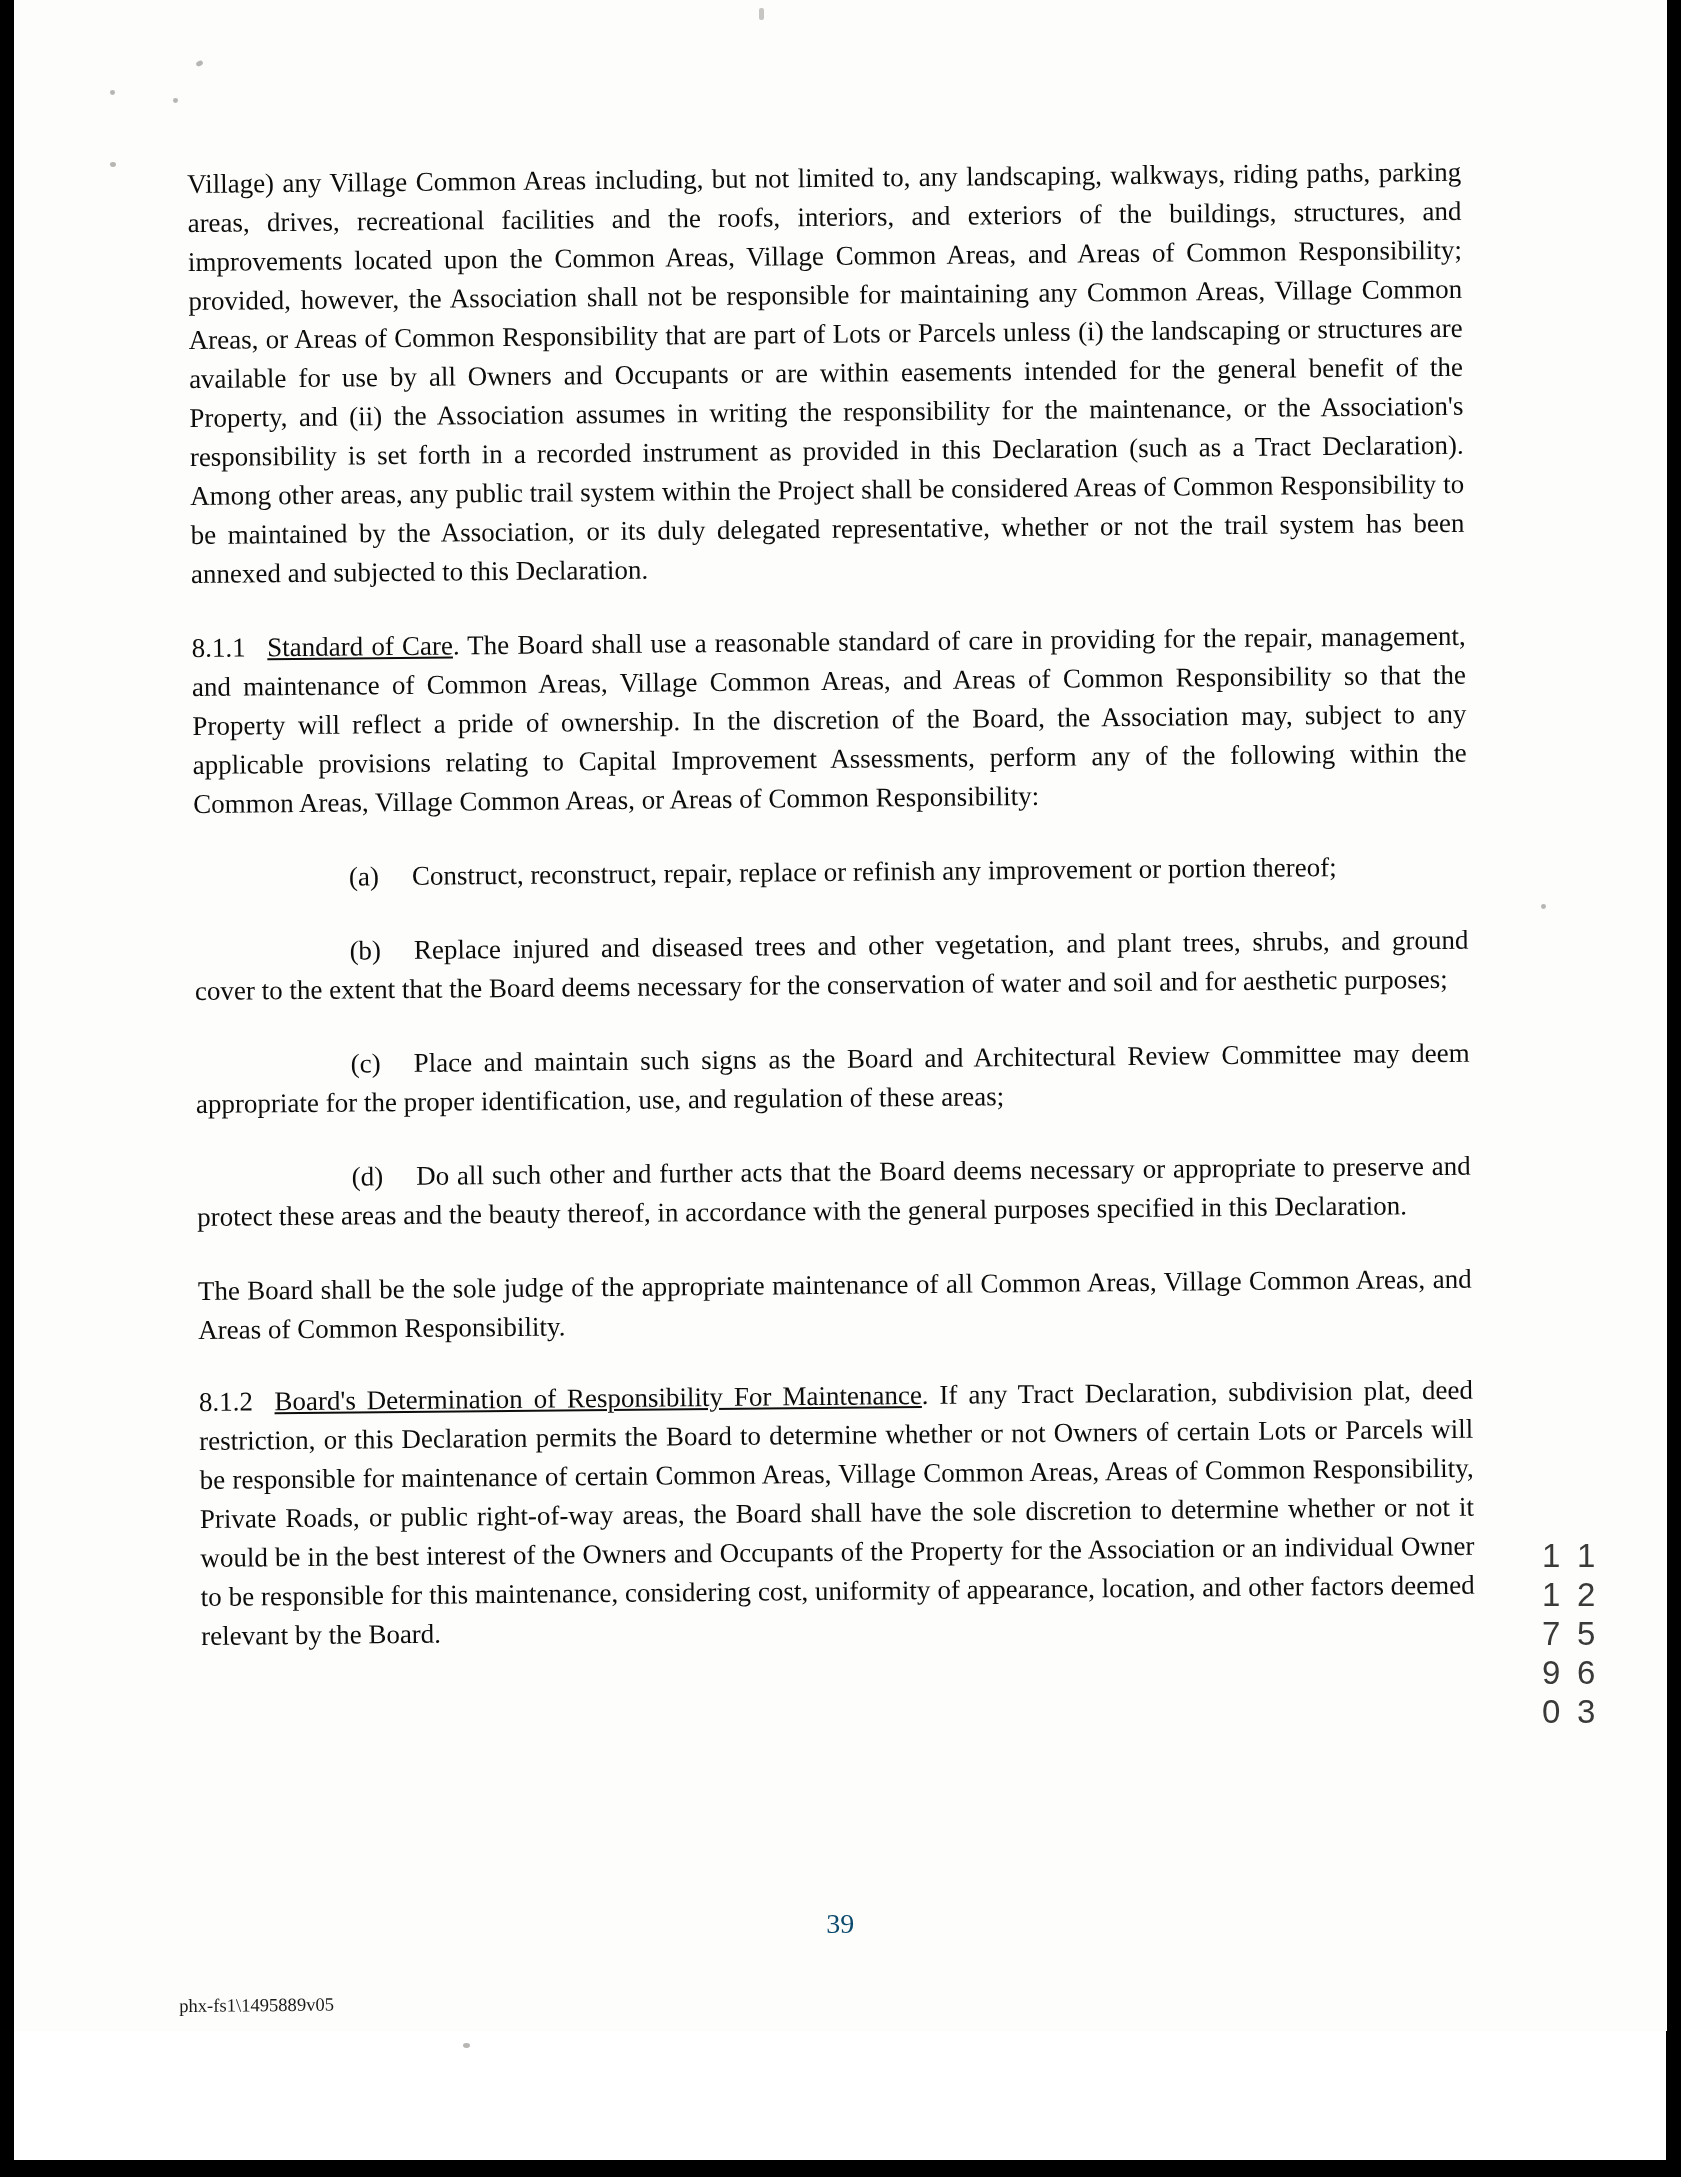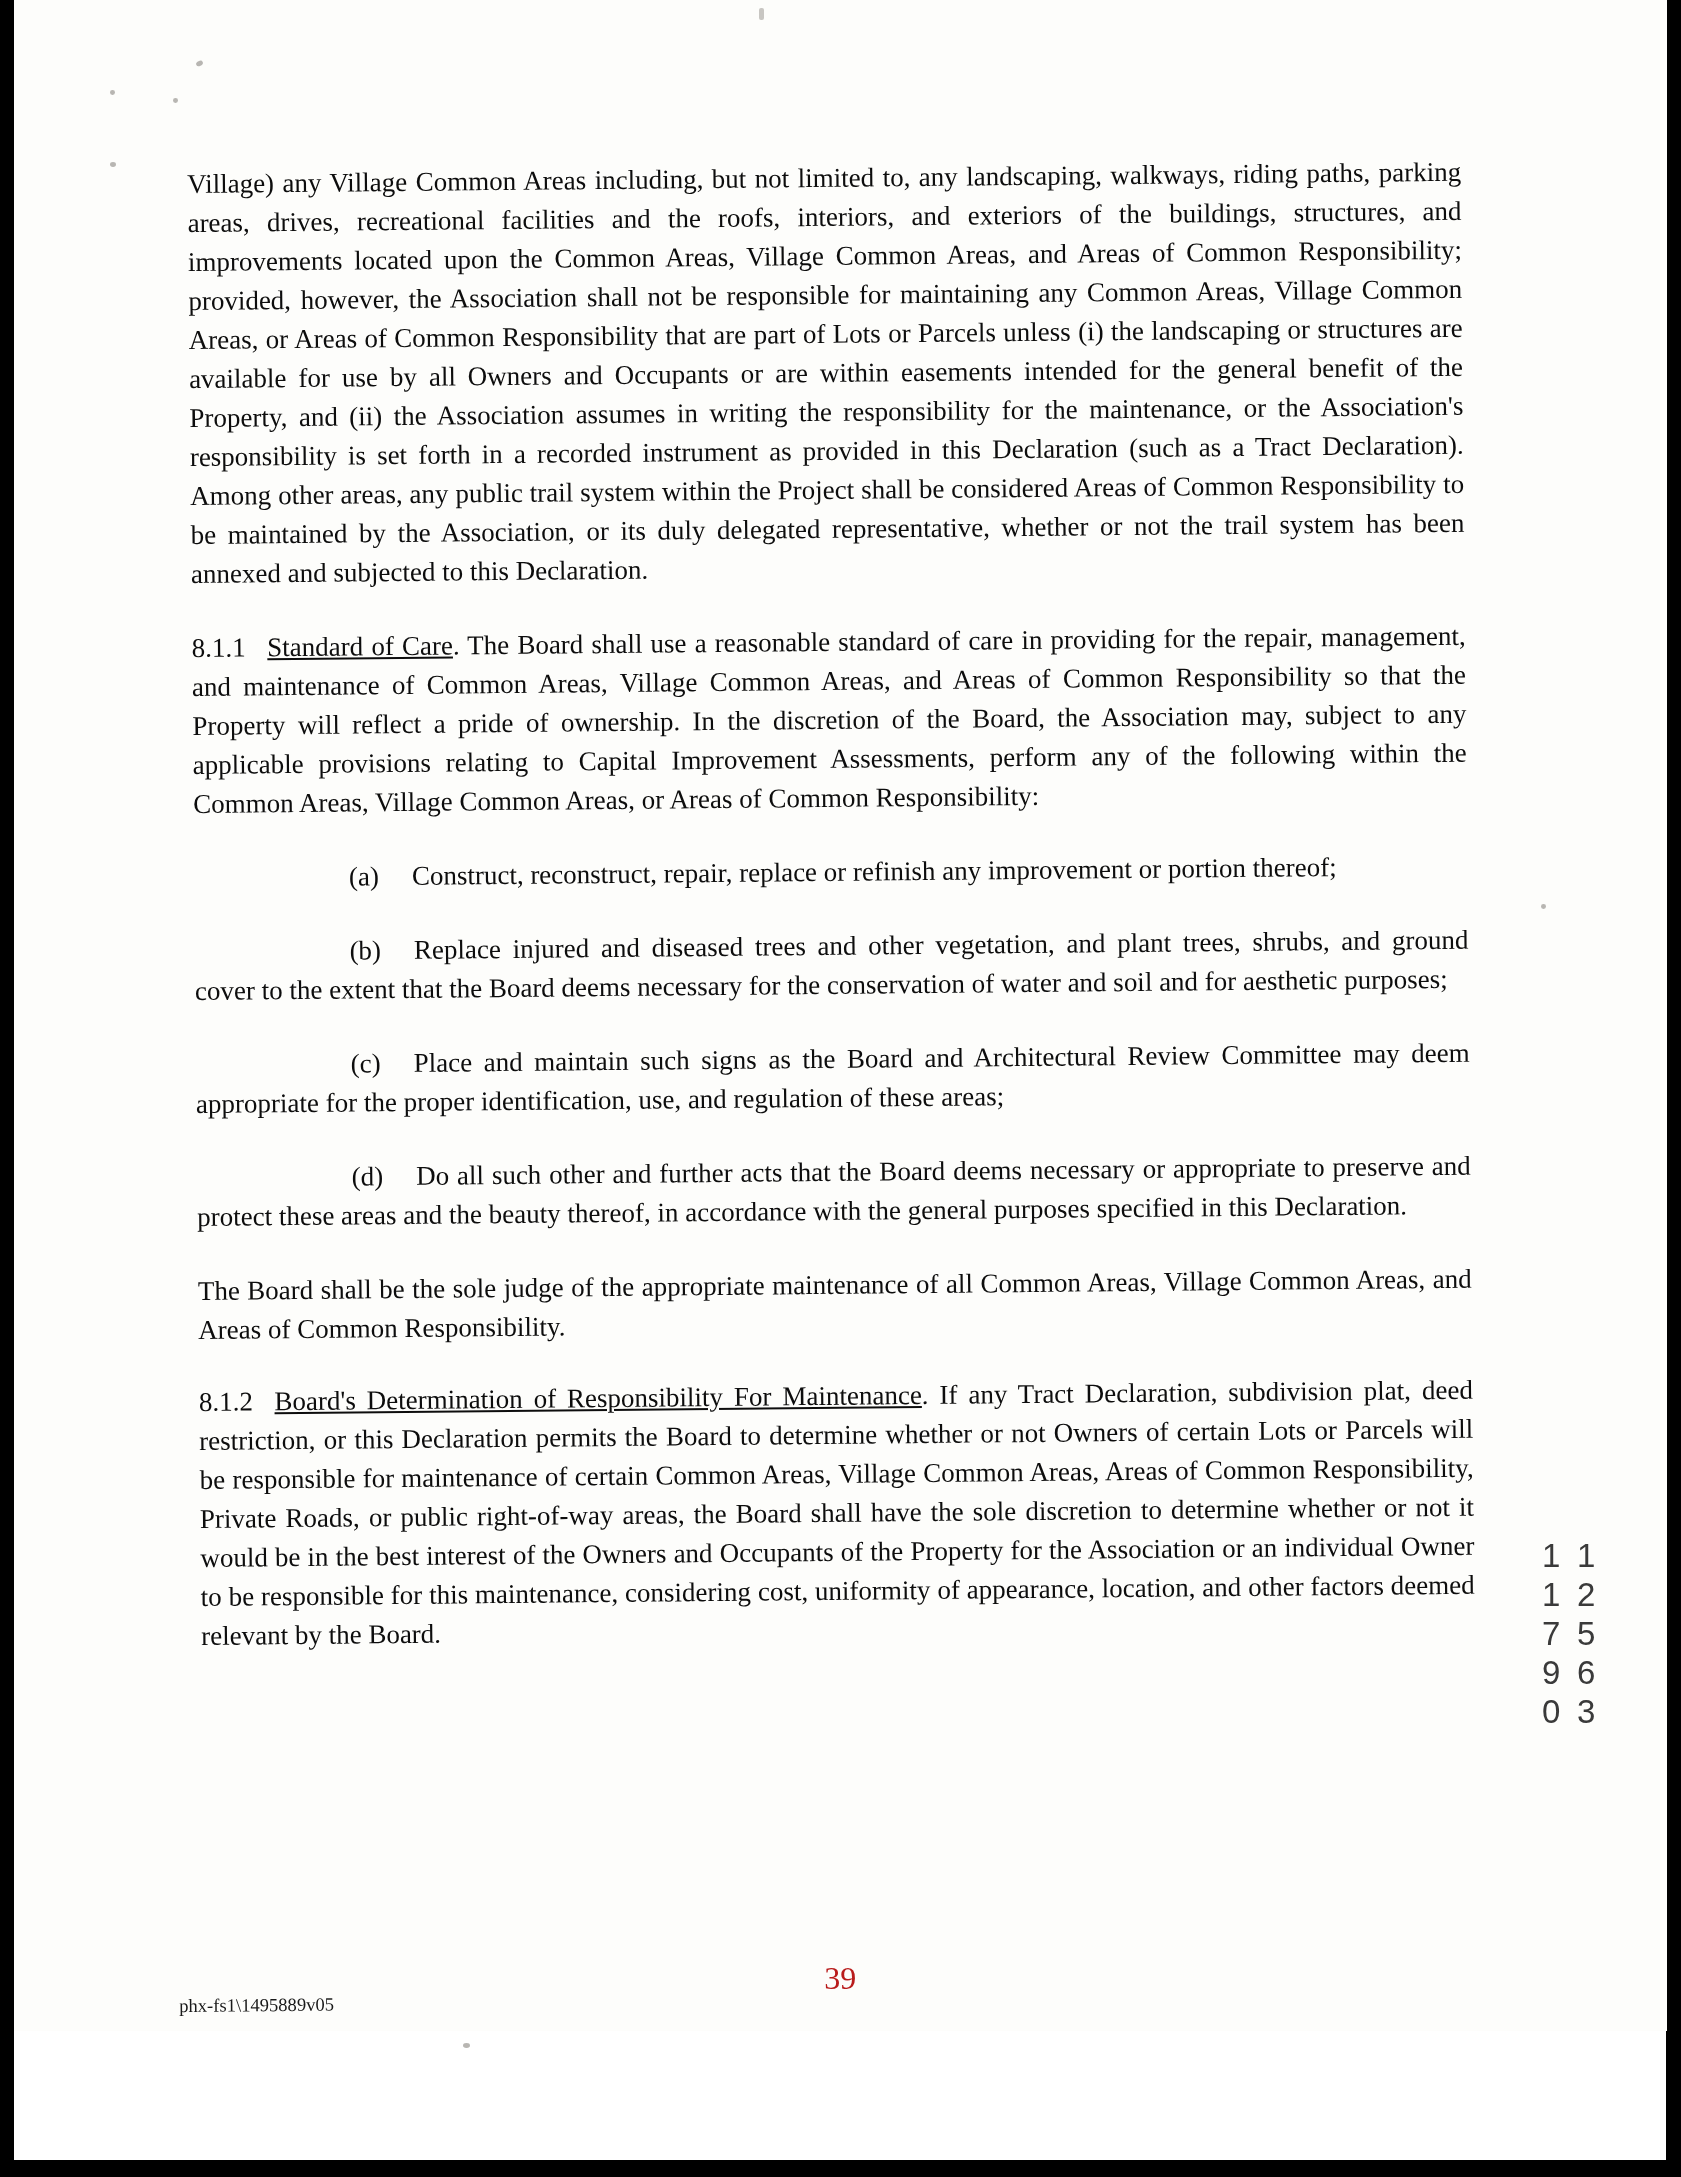--- a/index.html
+++ b/index.html
@@ -101,25 +101,25 @@
     top: 1995px;
     font-size: 18.6px;
     color: #1a1a1a;
     font-family: "Liberation Serif", serif;
     transform: rotate(-0.55deg);
     transform-origin: left top;
   }
   .page-number {
     position: absolute;
     left: 0;
-    top: 1960px;
+    top: 1908px;
     width: 1653px;
     text-align: center;
-    font-size: 32px;
-    color: #b91c1c;
+    font-size: 28px;
+    color: #0c4a6e;
   }
   .side-stamp {
     position: absolute;
     right: 63px;
     top: 1537px;
     font-size: 33px;
     letter-spacing: 2px;
     color: #3a3a3a;
     font-family: "Liberation Sans", sans-serif;
     writing-mode: vertical-rl;

